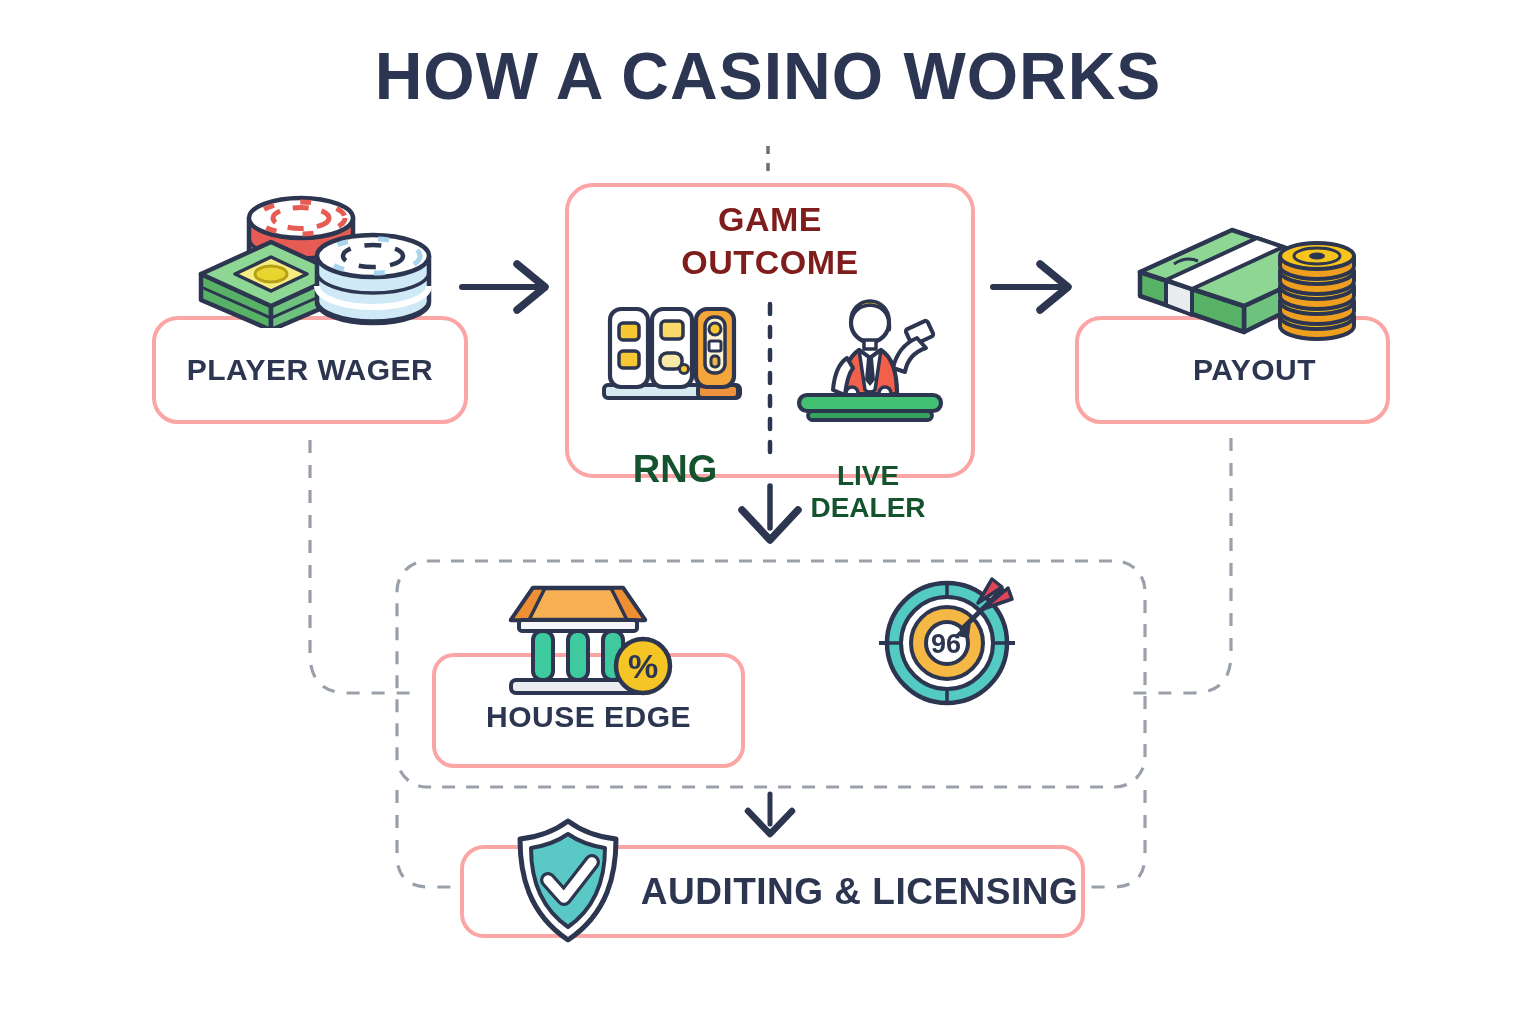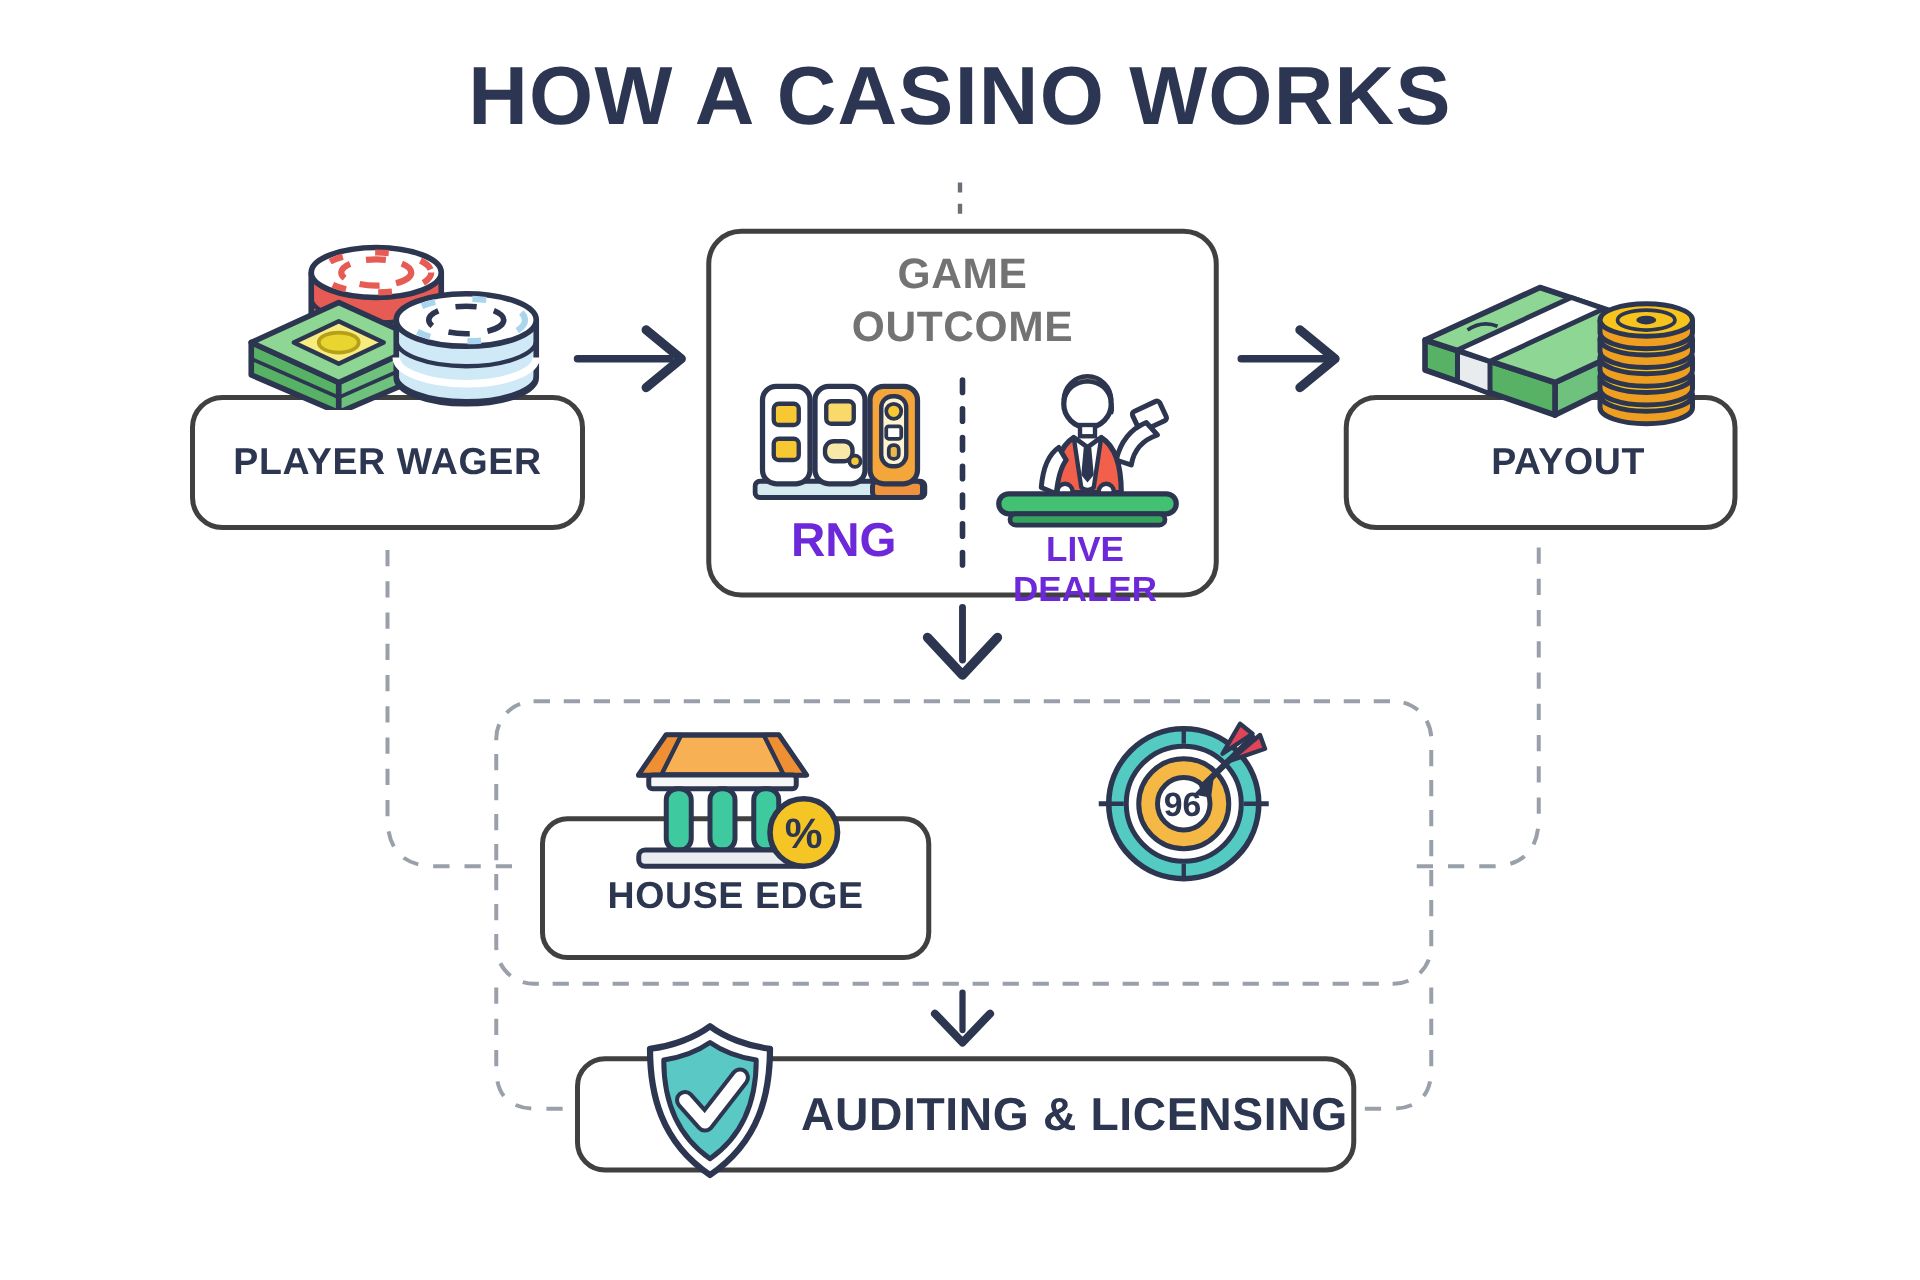--- a/index.html
+++ b/index.html
@@ -1,28 +1,28 @@
 <!DOCTYPE html>
 <html><head>
 <meta charset="utf-8">
 <style>
   html,body{margin:0;padding:0;background:#ffffff;}
   #canvas{position:relative;width:1536px;height:1024px;background:#ffffff;overflow:hidden;
           font-family:"Liberation Sans","DejaVu Sans",sans-serif;color:#2d3650;border-radius:29px;}
   #connectors{position:absolute;left:0;top:0;width:1536px;height:1024px;z-index:1;}
-  .node{position:absolute;border:4px solid #404040;border-radius:26px;background:transparent;
+  .node{position:absolute;border:4px solid #fca5a5;border-radius:26px;background:transparent;
         display:flex;align-items:center;justify-content:center;z-index:2;box-sizing:border-box;}
   .node-label{font-weight:bold;letter-spacing:.5px;color:#2d3650;}
   .icon{position:absolute;z-index:3;}
-  .sub-label{position:absolute;z-index:4;font-weight:bold;color:#6d28d9;text-align:center;}
+  .sub-label{position:absolute;z-index:4;font-weight:bold;color:#14532d;text-align:center;margin-top:36px;}
   #title{position:absolute;left:0;top:38px;width:1536px;text-align:center;
          font-size:66px;font-weight:bold;letter-spacing:1px;color:#2c3552;z-index:2;}
   #outcome-title{position:absolute;left:565px;top:198px;width:410px;text-align:center;z-index:4;}
   #outcome-title span{display:inline-block;width:215px;font-size:34px;font-weight:bold;
-         line-height:1.25;letter-spacing:.5px;color:#737373;}
+         line-height:1.25;letter-spacing:.5px;color:#7f1d1d;}
   #player-label{font-size:30px;}
   #payout-label{font-size:30px;}
   #house-label,#rtp-label{font-size:30px;}
   #audit-box{padding-left:150px;}
   #audit-label{font-size:37px;letter-spacing:.5px;margin-left:24px;}
   .bottom-align{align-items:flex-end;padding-bottom:30px;}
 </style>
 </head>
 <body>
 

